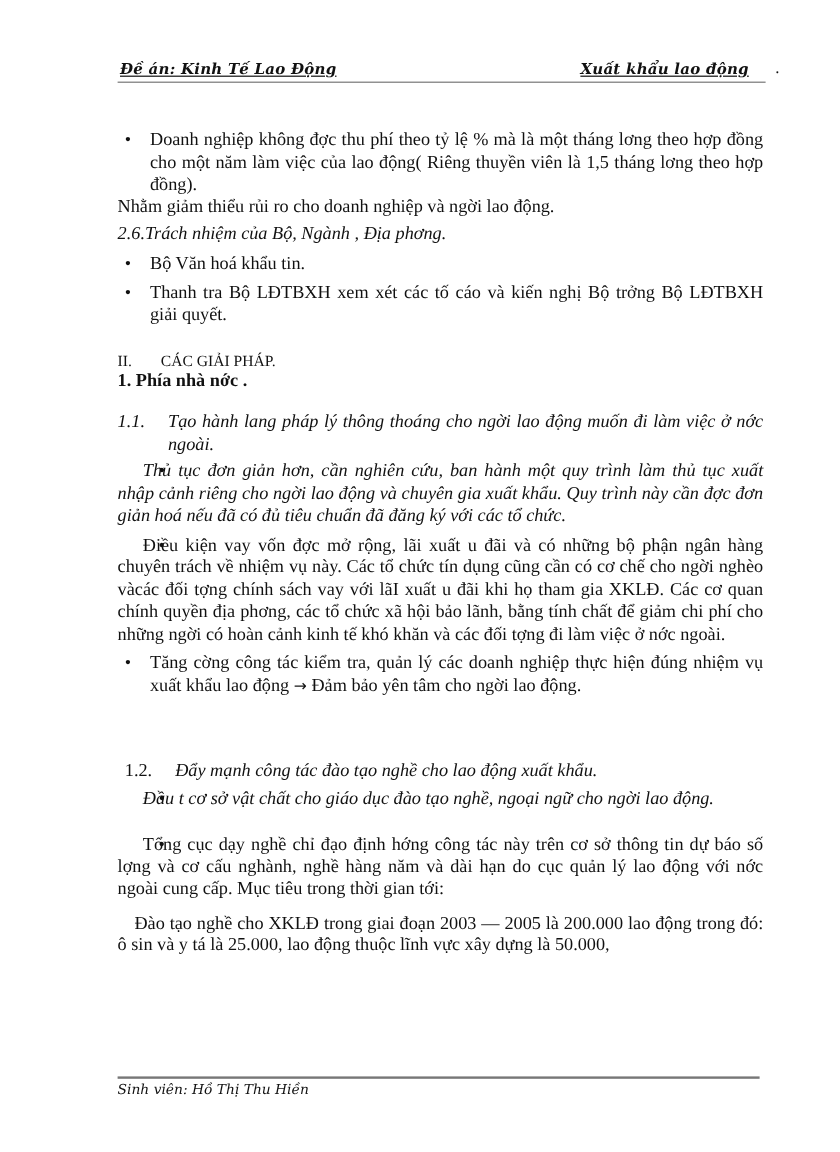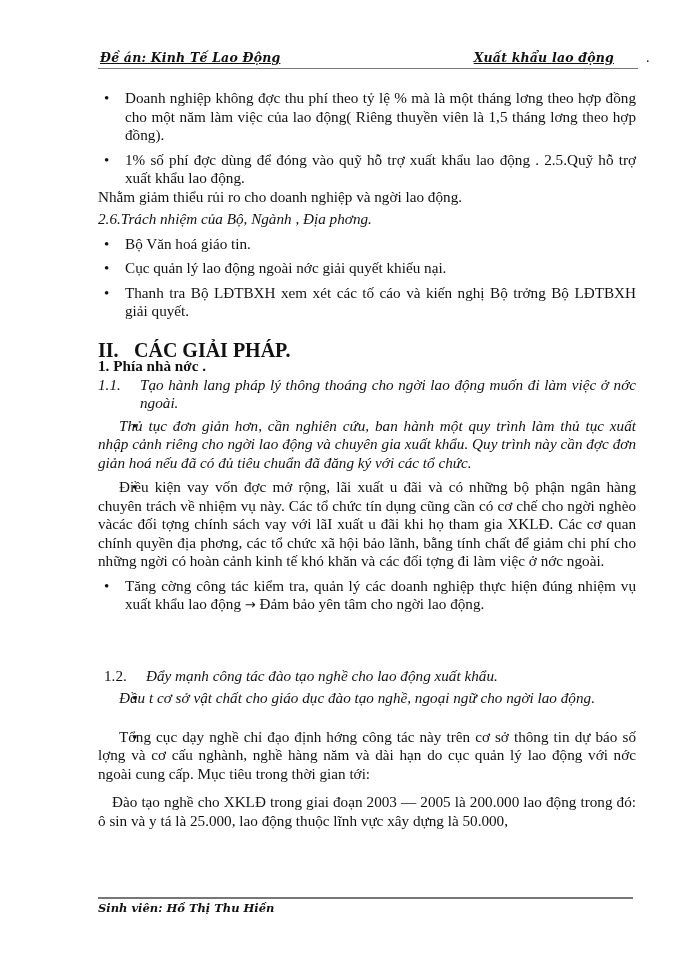--- a/index.html
+++ b/index.html
@@ -5,64 +5,62 @@
   html, body { margin: 0; padding: 0; background: #ffffff; }
   body { width: 700px; height: 960px; position: relative; overflow: hidden;
          font-family: "Liberation Serif", "DejaVu Serif", serif; color: #111; }
   .page { position: absolute; left: 0; top: 0; width: 700px; height: 960px; padding-left: 44px; }
 
   .hdr { position: absolute; left: 98px; top: 50px; width: 540px; height: 18px;
          border-bottom: 1px solid #777; }
   .hdr-left, .hdr-right { position: absolute; top: 0; font-family: "DejaVu Serif", serif;
          font-style: italic; font-weight: bold; font-size: 12.5px; text-decoration: underline; letter-spacing: 0.2px; }
   .hdr-left { left: 2px; }
-  .hdr-right { right: 24px; }
+  .hdr-right { right: 14px; }
   .hdr-dot { position: absolute; left: 646px; top: 50px; font-size: 14px; }
 
   .ftr-line { position: absolute; left: 98px; top: 897px; width: 535px; height: 0; border-top: 2px solid #777; }
   .ftr-text { position: absolute; left: 98px; top: 901px; font-family: "DejaVu Serif", serif;
-         font-style: italic; font-weight: bold; font-size: 11.5px; }
+         font-style: italic; font-weight: normal; font-size: 11.5px; }
 
-  .body { position: absolute; left: 104px; top: 89px; width: 532px; font-size: 15.2px; line-height: 18.5px; }
+  .body { position: absolute; left: 104px; top: 108px; width: 532px; font-size: 15.2px; line-height: 18.5px; }
   .p { position: relative; margin: 0; text-align: justify; }
   .bul { padding-left: 21px; }
   .bul::before { content: "\2022"; position: absolute; left: 0; top: 0; font-size: 15px; }
   .bul-in { text-indent: 21px; }
   .bul-in .dot { display: inline-block; width: 0; position: relative; left: -8px; }
   .gap6 { margin-top: 6px; }
   .gap4 { margin-top: 4px; font-style: italic; }
   .plain { padding-left: 0; margin-left: -6px; }
-  .h2 { font-weight: bold; font-size: 20px; margin-left: -6px; }
+  .h2 { font-weight: normal; font-size: 13px; margin-left: -6px; }
   .h2 .tab { display: inline-block; width: 36px; }
   .h3 { font-weight: bold; margin-left: -6px; margin-top: -2px; }
-  .sub { font-style: italic; margin-left: -6px; padding-left: 42px; text-indent: -42px; }
+  .sub { font-style: italic; margin-left: -6px; padding-left: 42px; text-indent: -42px; margin-top: 16px; }
   .sub .num { display: inline-block; width: 42px; text-indent: 0; font-style: italic; }
   .sub2 .num { font-style: normal; width: 42px; display: inline-block; }
   .sub2 { margin-left: 0; }
   .arrow { font-family: "DejaVu Sans", sans-serif; font-size: 13px; }
 </style>
 </head>
 <body>
 
 <div class="page">
 
   <div class="hdr">
     <span class="hdr-left">Đề án: Kinh Tế Lao Động</span>
     <span class="hdr-right">Xuất khẩu lao động</span>
   </div>
   <span class="hdr-dot">.</span>
 
   <div class="body">
 
     <p class="p bul">Doanh nghiệp không đợc   thu phí theo tỷ lệ % mà là một tháng lơng   theo hợp đồng cho một năm làm việc của lao động( Riêng thuyền viên là 1,5 tháng lơng   theo hợp đồng).</p>
-    <p class="p bul gap6">1% số phí đợc   dùng để đóng vào quỹ hỗ trợ xuất khẩu lao động . 2.5.Quỹ hỗ trợ xuất khẩu lao động.</p>
     <p class="p plain">Nhằm giảm thiểu rủi ro cho doanh nghiệp và ngời   lao động.</p>
     <p class="p plain gap4">2.6.Trách nhiệm của Bộ, Ngành , Địa phơng.</p>
-    <p class="p bul gap6">Bộ Văn hoá giáo tin.</p>
-    <p class="p bul gap6">Cục quản lý lao động ngoài nớc   giải quyết khiếu nại.</p>
+    <p class="p bul gap6">Bộ Văn hoá khẩu tin.</p>
     <p class="p bul gap6">Thanh tra Bộ LĐTBXH xem xét các tố cáo và kiến nghị Bộ trởng   Bộ LĐTBXH giải quyết.</p>
 
     <p class="p h2" style="margin-top:20px;">
       <span class="tab">II.</span><span>CÁC GIẢI PHÁP.</span>
     </p>
     <p class="p h3">1. Phía nhà nớc  .</p>
     <p class="p sub">
       <span class="num">1.1.</span><span>Tạo hành lang pháp lý thông thoáng cho ngời   lao động muốn đi làm việc ở nớc   ngoài.</span>
     </p>
 

